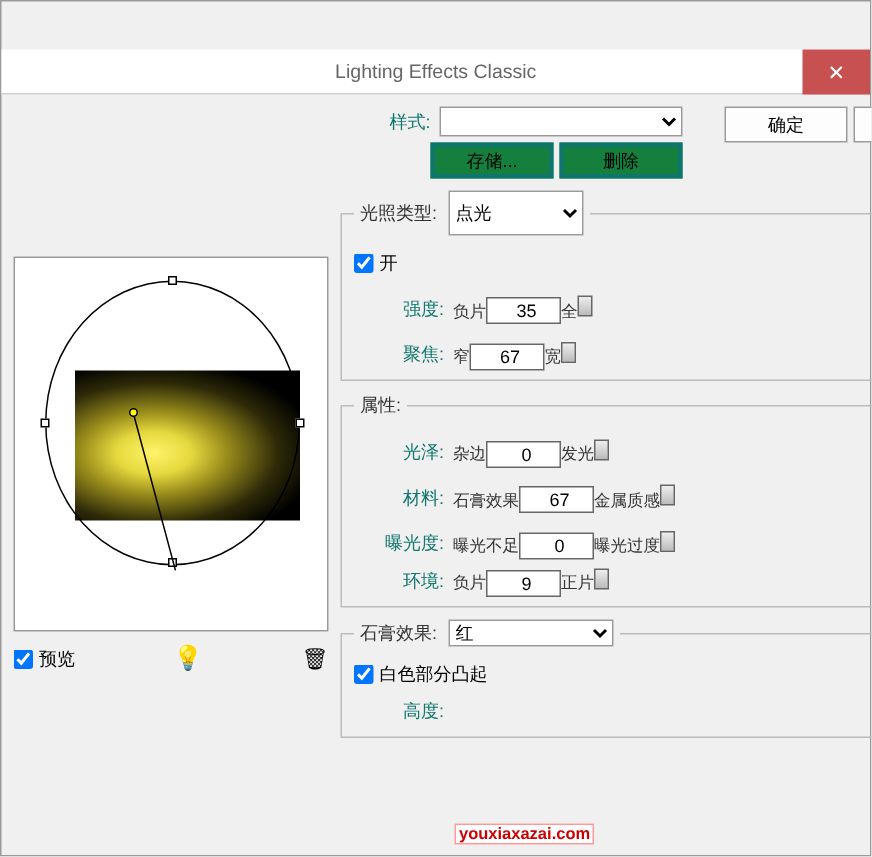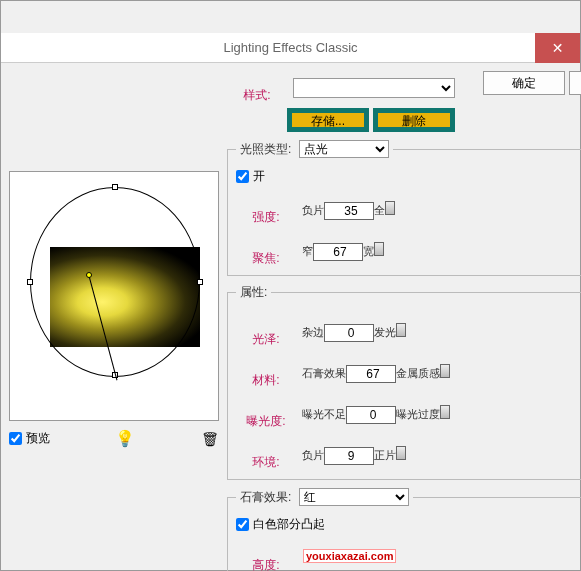--- a/index.html
+++ b/index.html
@@ -21,23 +21,23 @@
 .line1 { position: absolute; left: 78px; top: 102px; width: 1px; height: 110px; background: #000; transform: rotate(-15deg); transform-origin: top; }
 .center-dot { position: absolute; left: 76px; top: 100px; width: 6px; height: 6px; background: #ff0; border: 1px solid #000; border-radius: 50%; }
 .preview-row { display: flex; align-items: center; justify-content: space-between; width: 210px; margin-top: 8px; }
 .checkbox-row { display: flex; align-items: center; gap: 4px; }
 .bulb-icon { font-size: 16px; }
 .trash-icon { font-size: 14px; }
 .right-col { flex: 1; display: flex; flex-direction: column; gap: 6px; }
 .top-row { display: flex; gap: 8px; align-items: flex-start; }
 .style-block { flex: 1; }
 .style-row { display: flex; align-items: center; gap: 6px; margin-bottom: 4px; }
-.label { width: 60px; text-align: center; color: #be185d; margin-top: 16px; }
+.label { width: 60px; text-align: right; color: #0f766e; }
 .dropdown { flex: 1; height: 20px; border: 1px solid #999; background: #fff; }
-.btn { width: 82px; height: 24px; background: #eab308; border: 5px solid #0f766e; cursor: pointer; font-size: 12px; }
+.btn { width: 82px; height: 24px; background: #15803d; border: 3px solid #0f766e; cursor: pointer; font-size: 12px; }
 .btn-row { display: flex; gap: 4px; margin-top: 2px; margin-left: 60px; }
 .action-btns { display: flex; flex-direction: row; gap: 4px; padding-left: 20px; }
 .action-btn { width: 82px; height: 24px; background: #fdfdfd; border: 1px solid #999; cursor: pointer; }
 fieldset { border: 1px solid #bbb; padding: 6px 8px 8px 8px; margin-top: 2px; position: relative; }
 legend { padding: 0 4px; color: #333; }
 .field-row { display: flex; align-items: center; gap: 6px; margin-top: 8px; }
 .slider-group { flex: 1; display: flex; }
 .slider-labels { display: flex; justify-content: space-between; align-items: center; margin-bottom: -2px; }
 .slider-labels span { font-size: 11px; color: #333; }
 .num-input { width: 50px; height: 18px; border: 1px solid #666; text-align: center; padding-left: 4px; background: #fff; }
@@ -93,21 +93,21 @@
         </div>
         <div class="action-btns">
           <button class="action-btn">确定</button>
           <button class="action-btn">取消</button>
         </div>
       </div>
 
       <fieldset>
         <legend>
           <span>光照类型:</span>
-          <select class="dropdown" style="width:90px;height:18px;margin-left:4px">
+          <select class="dropdown" style="width:90px;height:30px;margin-left:4px">
             <option>点光</option>
           </select>
         </legend>
         <label class="check-row">
           <input type="checkbox" checked="" style="">
           <span>开</span>
         </label>
         <div class="field-row">
           <span class="label">强度:</span>
           <div class="slider-group">

